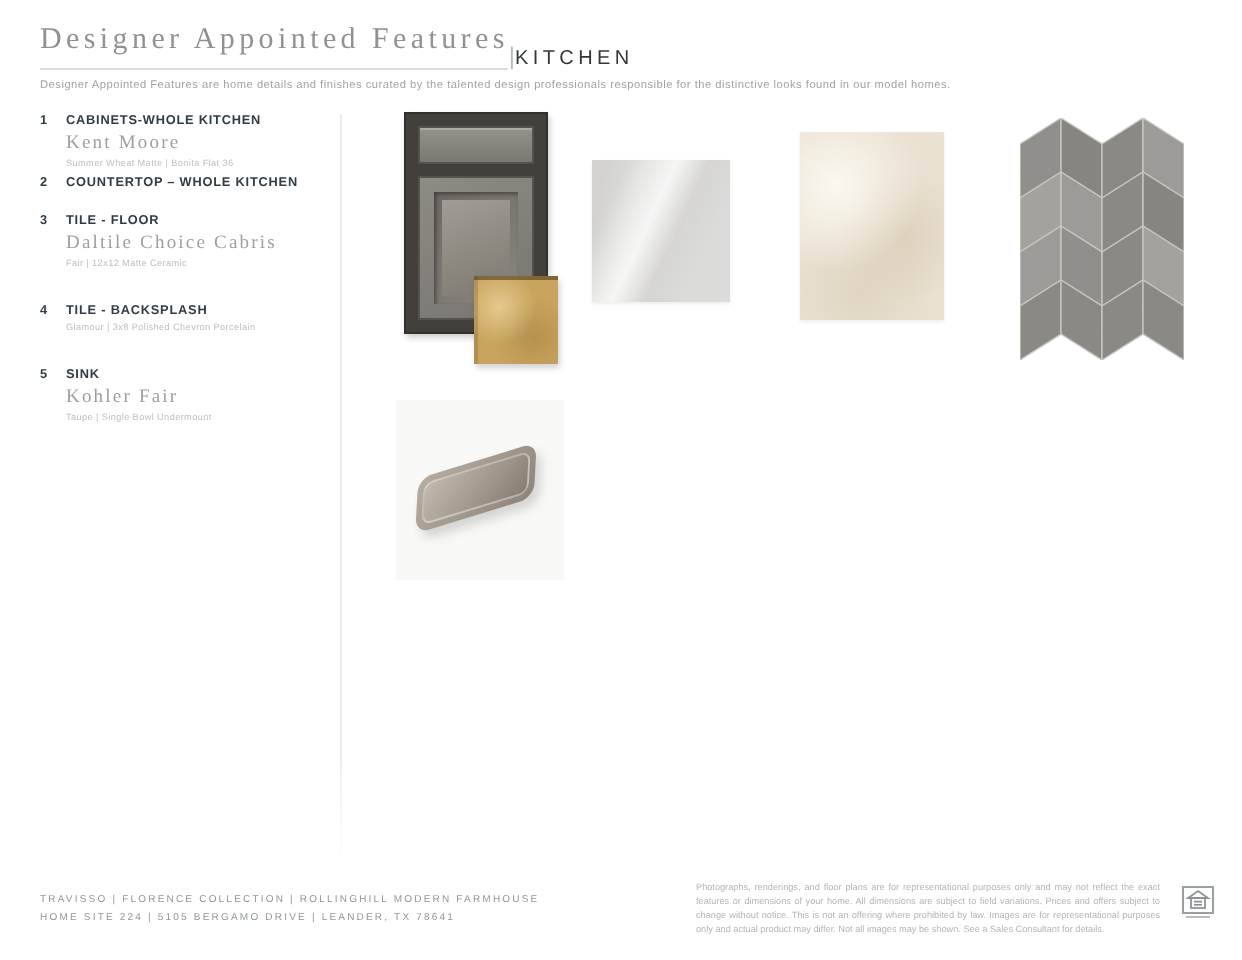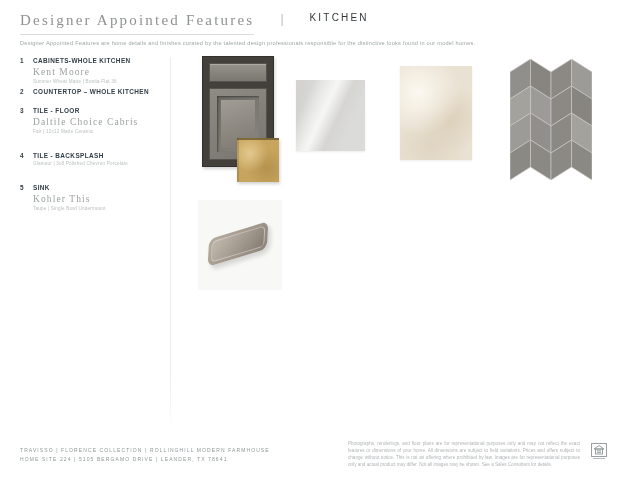--- a/index.html
+++ b/index.html
@@ -4,21 +4,21 @@
 <style>
   * { margin:0; padding:0; box-sizing:border-box; }
   html,body { background:#ffffff; }
   .page {
     position:relative; width:621px; height:480px; background:#ffffff;
     font-family:"Liberation Sans", sans-serif; overflow:hidden;
   }
 
   
   .header { position:absolute; left:20px; top:12px; }
-  .title-row { display:flex; align-items:flex-start; gap:26px; }
+  .title-row { display:flex; align-items:flex-end; gap:0; }
   .title-serif {
     font-family:"Liberation Serif", serif; font-weight:400;
     font-size:15px; letter-spacing:2.2px; color:#8e9290;
     border-bottom:1px solid #dcdcda; padding-bottom:5px;
   }
   .title-pipe { color:#b9bcba; font-size:12px; font-weight:300; }
   .title-room {
     font-size:10px; font-weight:normal; letter-spacing:2.2px; color:#33373a;
   }
   .subtitle {
@@ -189,21 +189,21 @@
         <span class="feat-cat">TILE - BACKSPLASH</span>
       </div>
       <div class="feat-detail">Glamour | 3x8 Polished Chevron Porcelain</div>
     </div>
 
     <div class="feat feat-4">
       <div class="feat-head">
         <span class="feat-num">5</span>
         <span class="feat-cat">SINK</span>
       </div>
-      <div class="feat-name">Kohler This</div>
+      <div class="feat-name">Kohler Fair</div>
       <div class="feat-detail">Taupe | Single Bowl Undermount</div>
     </div>
 
   </div>
 
   <div class="v-divider"></div>
 
   <div class="swatch cabinet-door" style="background-color: rgb(67, 64, 60);">
     <div class="door-drawer"></div>
     <div class="door-lower">

